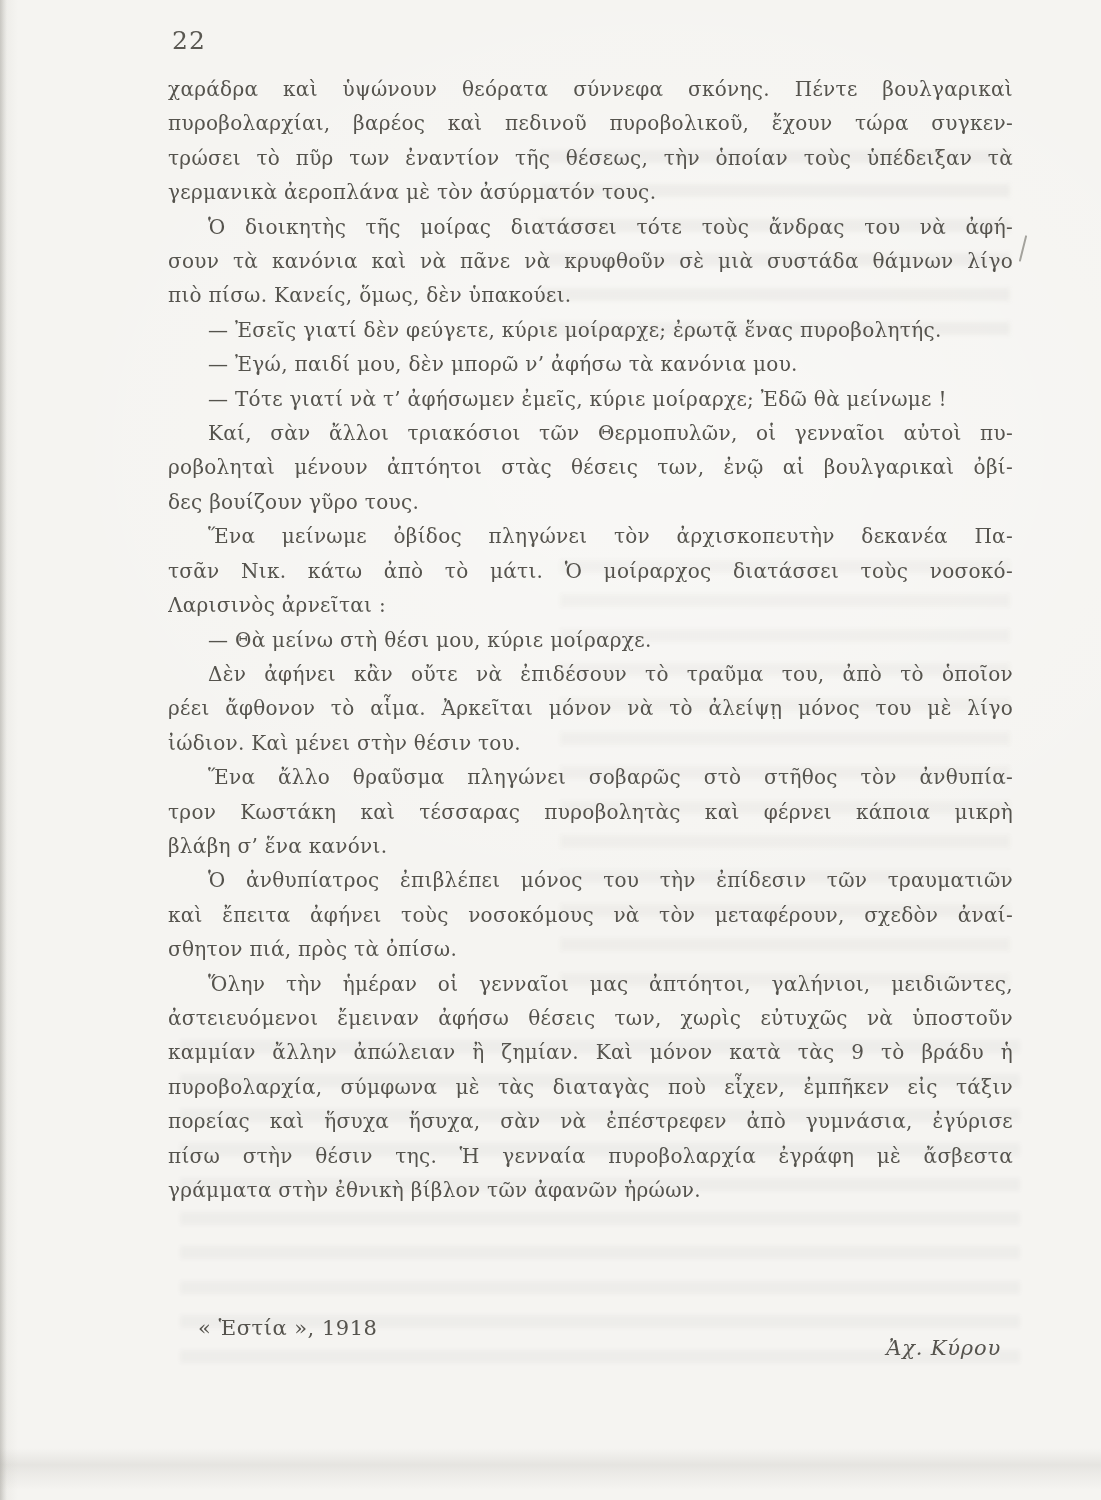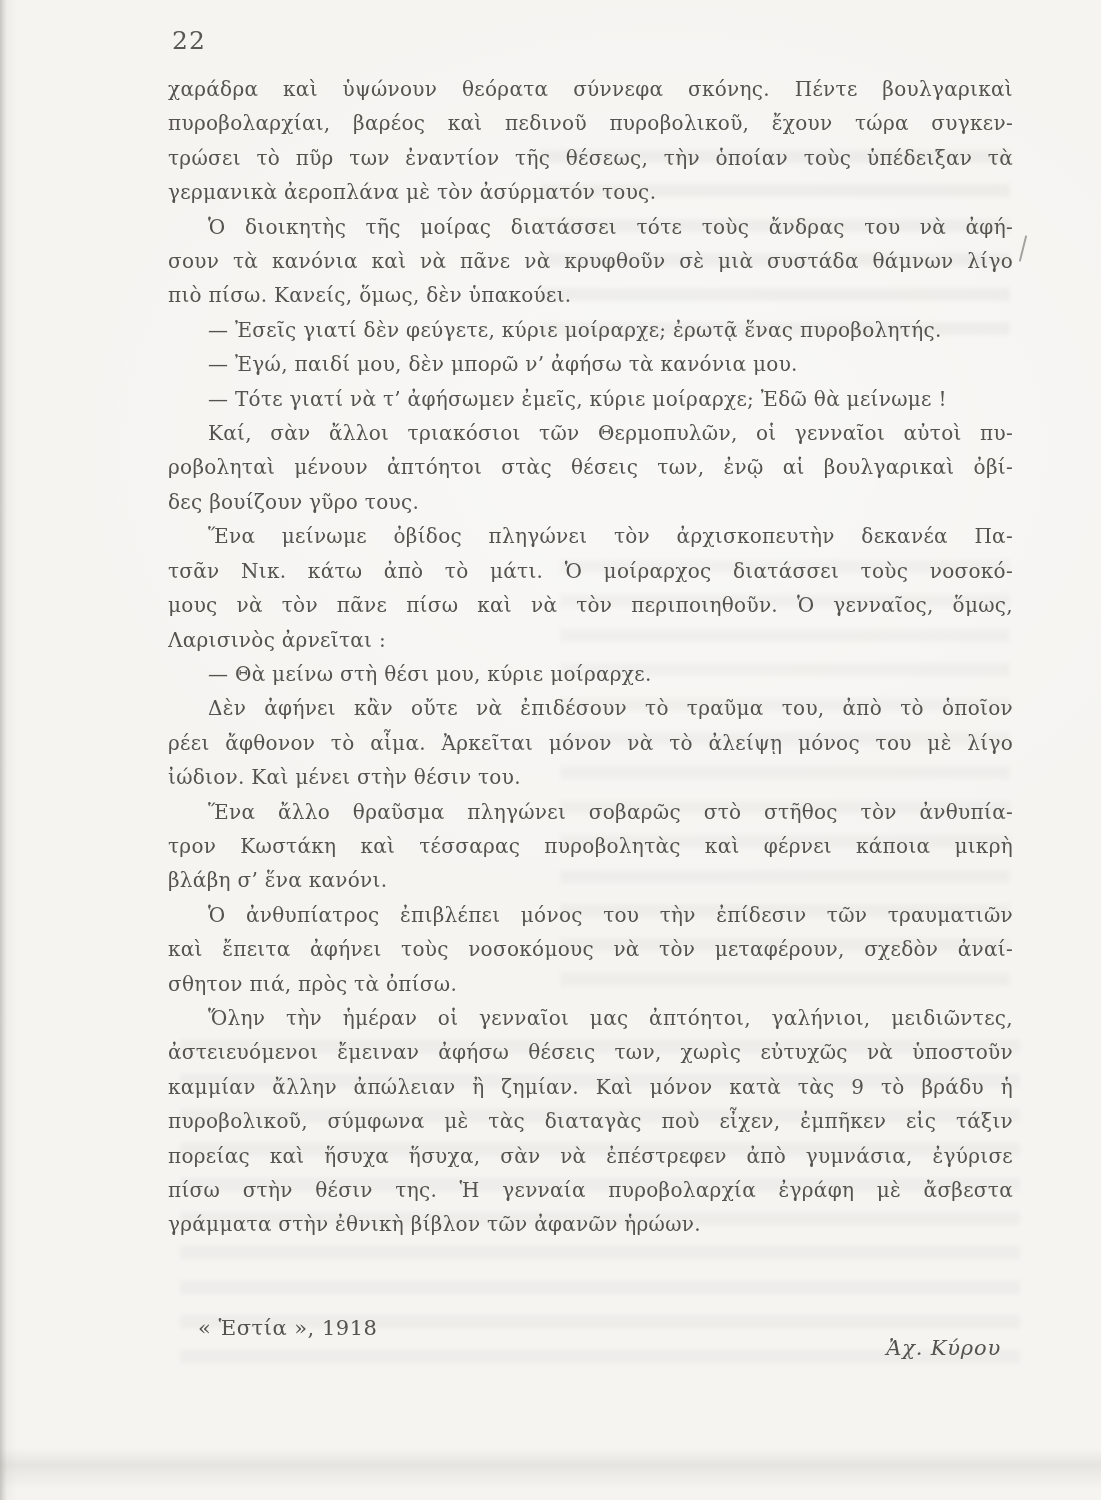--- a/index.html
+++ b/index.html
@@ -84,36 +84,35 @@
       <div class="line">σουν τὰ κανόνια καὶ νὰ πᾶνε νὰ κρυφθοῦν σὲ μιὰ συστάδα θάμνων λίγο</div>
       <div class="line last">πιὸ πίσω. Κανείς, ὅμως, δὲν ὑπακούει.</div>
       <div class="line last indent">— Ἐσεῖς γιατί δὲν φεύγετε, κύριε μοίραρχε; ἐρωτᾷ ἕνας πυροβολητής.</div>
       <div class="line last indent">— Ἐγώ, παιδί μου, δὲν μπορῶ ν’ ἀφήσω τὰ κανόνια μου.</div>
       <div class="line last indent">— Τότε γιατί νὰ τ’ ἀφήσωμεν ἐμεῖς, κύριε μοίραρχε; Ἐδῶ θὰ μείνωμε !</div>
       <div class="line indent">Καί, σὰν ἄλλοι τριακόσιοι τῶν Θερμοπυλῶν, οἱ γενναῖοι αὐτοὶ πυ-</div>
       <div class="line">ροβοληταὶ μένουν ἀπτόητοι στὰς θέσεις των, ἐνῷ αἱ βουλγαρικαὶ ὀβί-</div>
       <div class="line last">δες βουίζουν γῦρο τους.</div>
       <div class="line indent">Ἕνα μείνωμε ὀβίδος πληγώνει τὸν ἀρχισκοπευτὴν δεκανέα Πα-</div>
       <div class="line">τσᾶν Νικ. κάτω ἀπὸ τὸ μάτι. Ὁ μοίραρχος διατάσσει τοὺς νοσοκό-</div>
-      <div class="line">μους νὰ τὸν πᾶνε πίσω καὶ νὰ τὸν περιποιηθοῦν. Ὁ γενναῖος, ὅμως,</div>
       <div class="line last">Λαρισινὸς ἀρνεῖται :</div>
       <div class="line last indent">— Θὰ μείνω στὴ θέσι μου, κύριε μοίραρχε.</div>
       <div class="line indent">Δὲν ἀφήνει κἂν οὔτε νὰ ἐπιδέσουν τὸ τραῦμα του, ἀπὸ τὸ ὁποῖον</div>
       <div class="line">ρέει ἄφθονον τὸ αἷμα. Ἀρκεῖται μόνον νὰ τὸ ἀλείψῃ μόνος του μὲ λίγο</div>
       <div class="line last">ἰώδιον. Καὶ μένει στὴν θέσιν του.</div>
       <div class="line indent">Ἕνα ἄλλο θραῦσμα πληγώνει σοβαρῶς στὸ στῆθος τὸν ἀνθυπία-</div>
       <div class="line">τρον Κωστάκη καὶ τέσσαρας πυροβολητὰς καὶ φέρνει κάποια μικρὴ</div>
       <div class="line last">βλάβη σ’ ἕνα κανόνι.</div>
       <div class="line indent">Ὁ ἀνθυπίατρος ἐπιβλέπει μόνος του τὴν ἐπίδεσιν τῶν τραυματιῶν</div>
       <div class="line">καὶ ἔπειτα ἀφήνει τοὺς νοσοκόμους νὰ τὸν μεταφέρουν, σχεδὸν ἀναί-</div>
       <div class="line last">σθητον πιά, πρὸς τὰ ὀπίσω.</div>
       <div class="line indent">Ὅλην τὴν ἡμέραν οἱ γενναῖοι μας ἀπτόητοι, γαλήνιοι, μειδιῶντες,</div>
       <div class="line">ἀστειευόμενοι ἔμειναν ἀφήσω θέσεις των, χωρὶς εὐτυχῶς νὰ ὑποστοῦν</div>
       <div class="line">καμμίαν ἄλλην ἀπώλειαν ἢ ζημίαν. Καὶ μόνον κατὰ τὰς 9 τὸ βράδυ ἡ</div>
-      <div class="line">πυροβολικοῦ, σύμφωνα μὲ τὰς διαταγὰς ποὺ εἶχεν, ἐμπῆκεν εἰς τάξιν</div>
+      <div class="line">πυροβολαρχία, σύμφωνα μὲ τὰς διαταγὰς ποὺ εἶχεν, ἐμπῆκεν εἰς τάξιν</div>
       <div class="line">πορείας καὶ ἥσυχα ἥσυχα, σὰν νὰ ἐπέστρεφεν ἀπὸ γυμνάσια, ἐγύρισε</div>
       <div class="line">πίσω στὴν θέσιν της. Ἡ γενναία πυροβολαρχία ἐγράφη μὲ ἄσβεστα</div>
       <div class="line last">γράμματα στὴν ἐθνικὴ βίβλον τῶν ἀφανῶν ἡρώων.</div>
     </div>
 
   <div class="stray-mark"></div>
 
   <div class="footer-row">
     <span class="footer-source">« Ἑστία », 1918</span>
     <span class="footer-author">Ἀχ. Κύρου</span>

